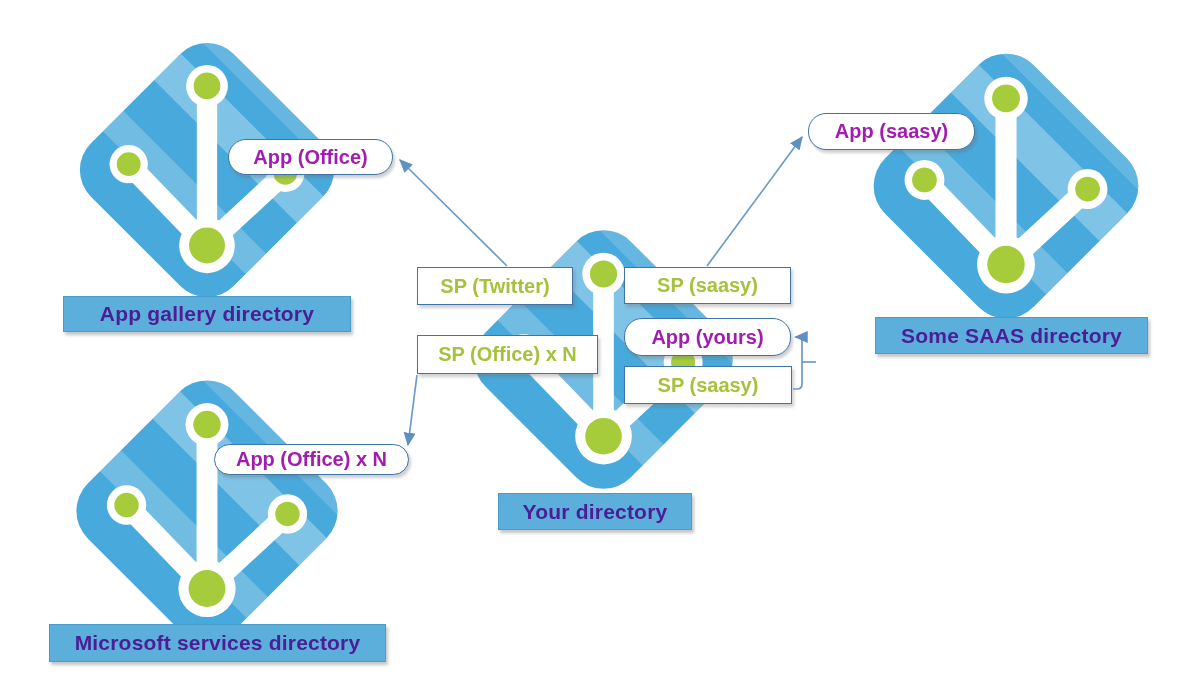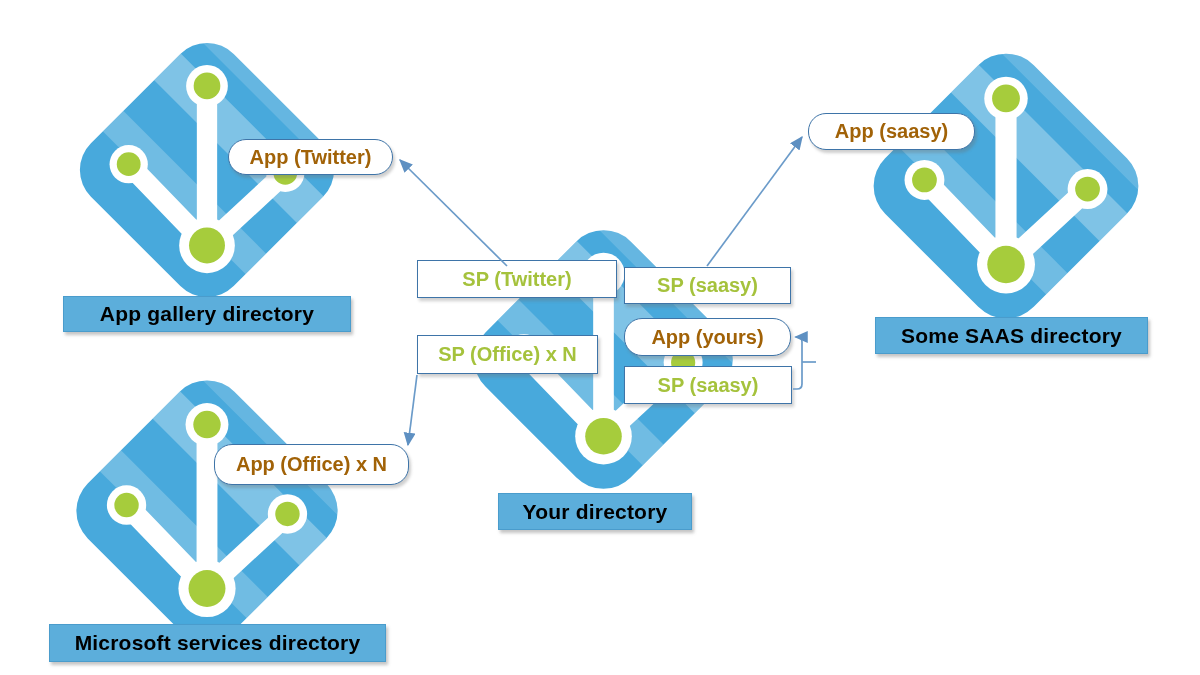--- a/index.html
+++ b/index.html
@@ -5,33 +5,33 @@
   html,body { margin:0; padding:0; }
   body {
     width:1200px; height:675px; position:relative; overflow:hidden;
     background:#ffffff; font-family:"Liberation Sans", sans-serif;
   }
   .icon { position:absolute; z-index:1; }
   .banner {
     position:absolute; z-index:3;
     background:#5CAEDB; border:1px solid #4A9CCC;
     box-shadow:2px 3px 3px rgba(90,90,90,.35);
-    color:#000000; font-weight:bold; font-size:21px; letter-spacing:.2px;
+    color:#4c1d95; font-weight:bold; font-size:21px; letter-spacing:.2px;
     display:flex; align-items:center; justify-content:center;
     box-sizing:border-box;
   }
   .lbox {
     position:absolute; z-index:4;
     background:#ffffff; border:1.6px solid #3E74A8;
     box-shadow:2px 3px 3px rgba(110,110,110,.33);
     font-weight:bold; font-size:20px;
     display:flex; align-items:center; justify-content:center;
     box-sizing:border-box; white-space:nowrap;
   }
-  .lbox.app { color:#a16207;border-radius:18px; }
+  .lbox.app { color:#a21caf;border-radius:18px; }
   .lbox.sp  { color:#A5C23C; }
   .overlay { position:absolute; left:0; top:0; z-index:5; pointer-events:none; }
 </style>
 </head>
 <body>
 
 <svg width="0" height="0" style="position:absolute" aria-hidden="true">
   <defs>
     <clipPath id="dclip">
       <rect x="15.2" y="15.2" width="69.6" height="69.6" rx="13" transform="rotate(45 50 50)"></rect>
@@ -71,28 +71,28 @@
   </svg>
 <svg class="icon" viewBox="0 0 100 100" style="left:855px; top:35px;  width:302px; height:302px">
     <use href="#aad" xlink:href="#aad"></use>
   </svg>
 
 <div class="banner" style="left:63px;  top:296px; width:288px; height:36px">App gallery directory</div>
 <div class="banner" style="left:49px;  top:624px; width:337px; height:38px">Microsoft services directory</div>
 <div class="banner" style="left:498px; top:493px; width:194px; height:37px">Your directory</div>
 <div class="banner" style="left:875px; top:317px; width:273px; height:37px">Some SAAS directory</div>
 
-<div class="lbox app" style="left:228px; top:139px; width:165px; height:36px">App (Twitter)</div>
-<div class="lbox sp" style="left:417px; top:260px; width:200px; height:38px">SP (Twitter)</div>
+<div class="lbox app" style="left:228px; top:139px; width:165px; height:36px">App (Office)</div>
+<div class="lbox sp" style="left:417px; top:267px; width:156px; height:38px">SP (Twitter)</div>
 <div class="lbox sp" style="left:417px; top:335px; width:181px; height:39px">SP (Office) x N</div>
 <div class="lbox sp" style="left:624px; top:267px; width:167px; height:37px">SP (saasy)</div>
 <div class="lbox app" style="left:624px; top:318px; width:167px; height:38px">App (yours)</div>
 <div class="lbox sp" style="left:624px; top:366px; width:168px; height:38px">SP (saasy)</div>
 <div class="lbox app" style="left:808px; top:113px; width:167px; height:37px">App (saasy)</div>
-<div class="lbox app" style="left:214px; top:444px; width:195px; height:41px">App (Office) x N</div>
+<div class="lbox app" style="left:214px; top:444px; width:195px; height:31px">App (Office) x N</div>
 
 <svg class="overlay" width="1200" height="675" viewBox="0 0 1200 675">
   <defs>
     <marker id="arr" markerWidth="10" markerHeight="9" refX="7.2" refY="3.5" orient="auto">
       <path d="M0,0 L8,3.5 L0,7 Z" fill="#5E90C2"></path>
     </marker>
   </defs>
   <g stroke="#6B9BC9" stroke-width="1.7" fill="none">
     <line x1="507" y1="266" x2="400" y2="160" marker-end="url(#arr)"></line>
     <line x1="707" y1="266" x2="802" y2="137" marker-end="url(#arr)"></line>

